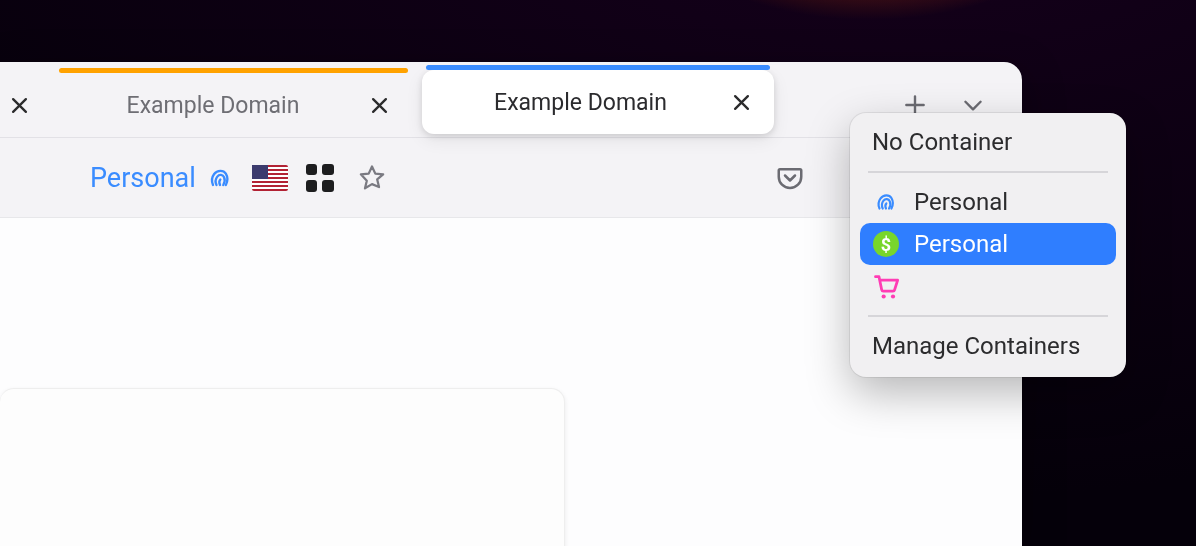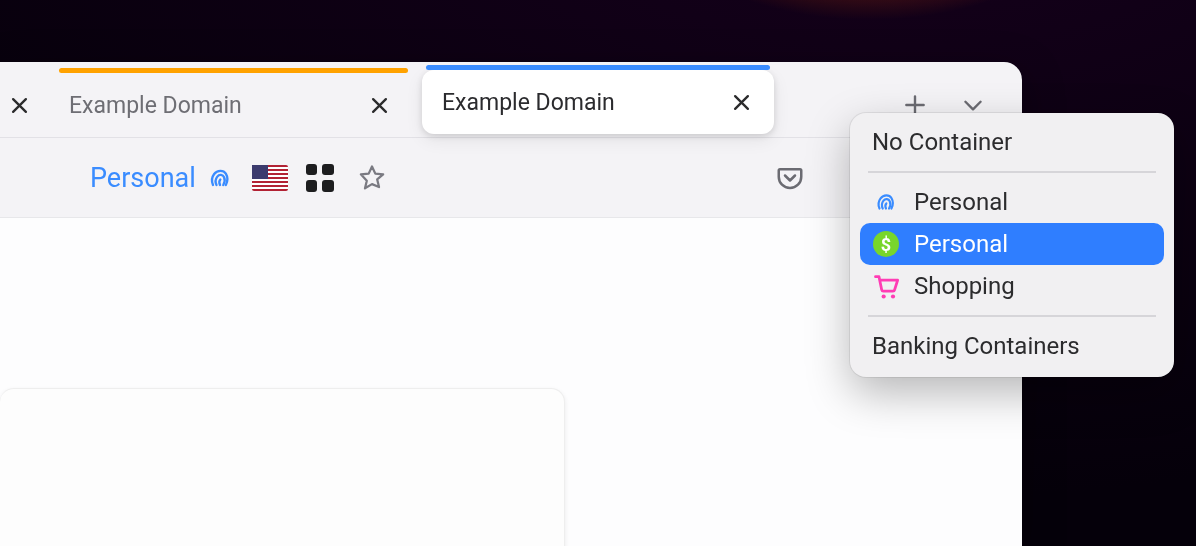--- a/index.html
+++ b/index.html
@@ -43,20 +43,21 @@
     .tab {
       position: relative;
       height: 64px;
       display: flex;
       align-items: center;
       padding: 0 18px 0 14px;
       gap: 7px;
       font-size: 23px;
       color: #6e6e74;
       cursor: default;
+      text-align: center;
     }
     .tab .close {
       width: 30px; height: 30px;
       display: flex; align-items: center; justify-content: center;
       border-radius: 6px;
       color: #2b2b2c;
     }
     .tab .close svg { width: 17px; height: 17px; }
 
     
@@ -164,21 +165,21 @@
       border-left: none;
       border-bottom: none;
       border-bottom-left-radius: 0;
     }
 
     
     .menu {
       position: absolute;
       left: 850px;
       top: 113px;
-      width: 324px;
+      width: 276px;
       background: #f1f0f2;
       border-radius: 16px;
       box-shadow: 0 0 0 1px rgba(0,0,0,0.07), 0 16px 44px rgba(0,0,0,0.28);
       overflow: hidden;
       padding: 8px 0 10px;
       z-index: 50;
     }
     .menu .item {
       display: flex;
       align-items: center;
@@ -362,20 +363,19 @@
   </div>
 
   <div class="item">
     <span class="ic cart c-shopping">
       <svg viewBox="0 0 24 24">
           <path d="M3 4h3l2.3 11.2a1.5 1.5 0 0 0 1.5 1.2h8.1a1.5 1.5 0 0 0 1.46-1.14L22 7H7" fill="none" stroke="currentColor" stroke-width="2.4" stroke-linecap="round" stroke-linejoin="round"></path>
           <circle cx="10" cy="21" r="1.8" fill="currentColor"></circle>
           <circle cx="18" cy="21" r="1.8" fill="currentColor"></circle>
         </svg>
     </span>
-    <span>Shopping</span>
   </div>
 
   <hr>
   <div class="item no-icon">
-    <span>Banking Containers</span>
+    <span>Manage Containers</span>
   </div>
 </div>
 
 </body></html>

